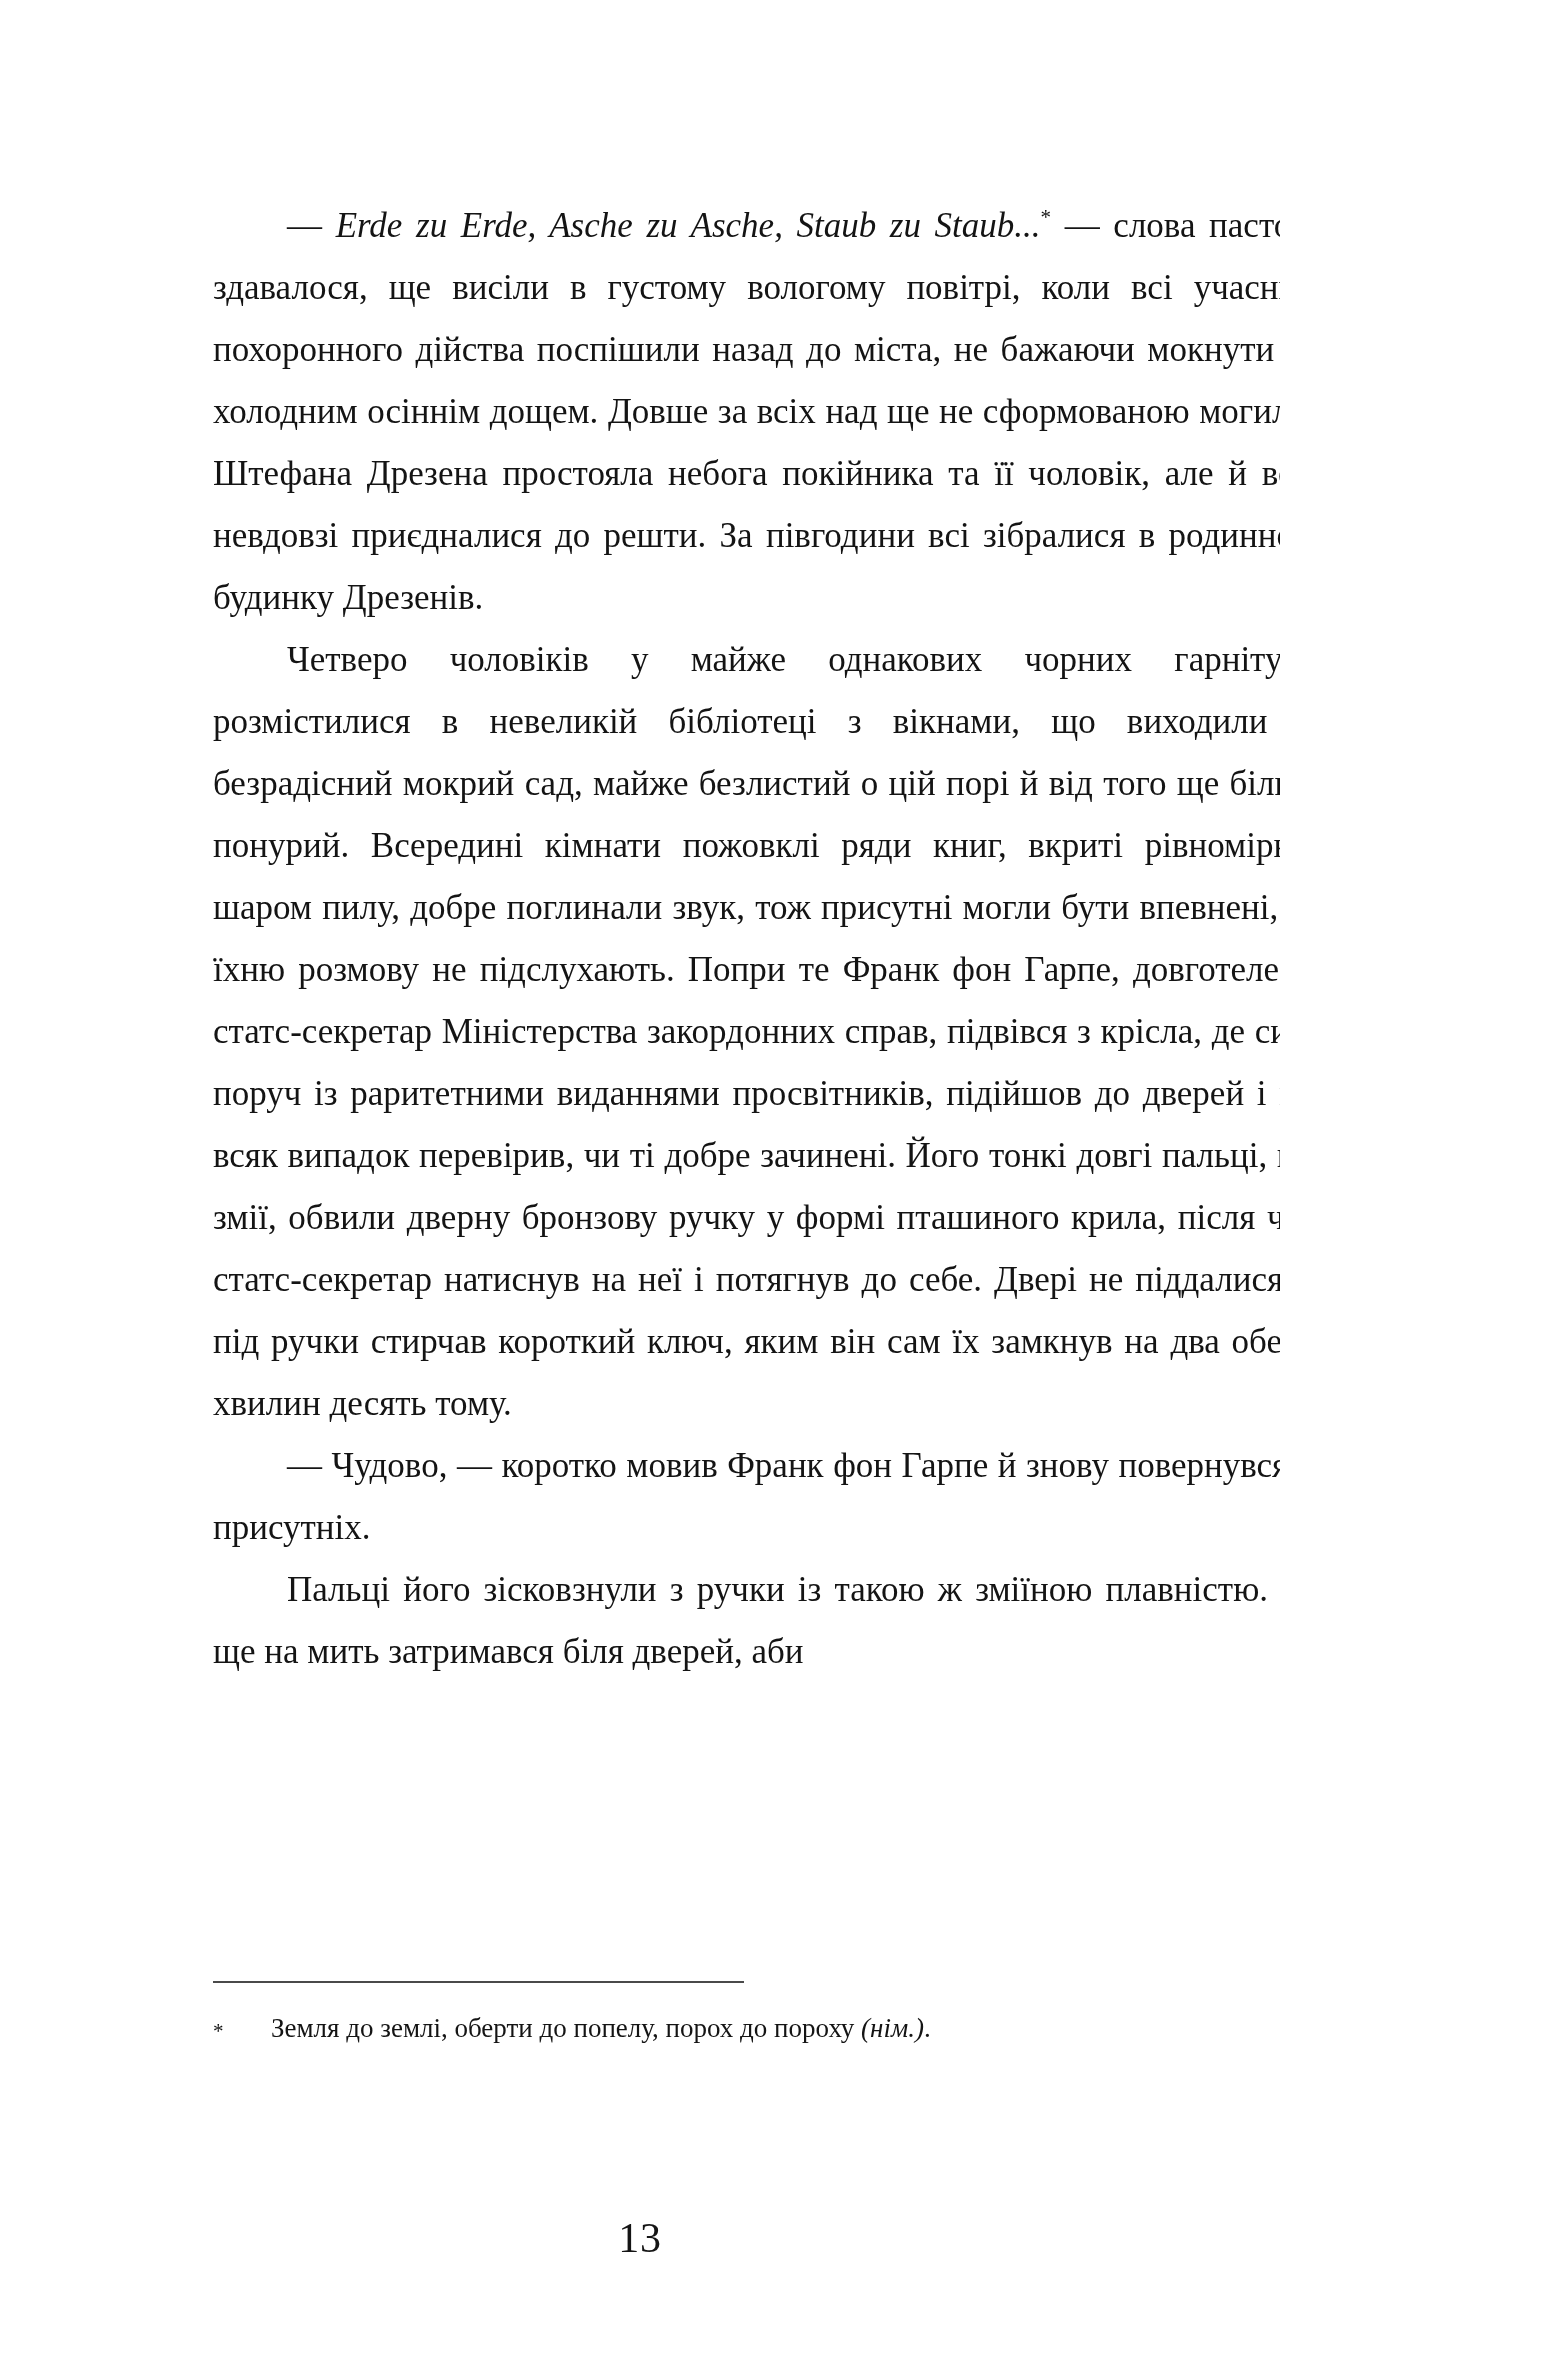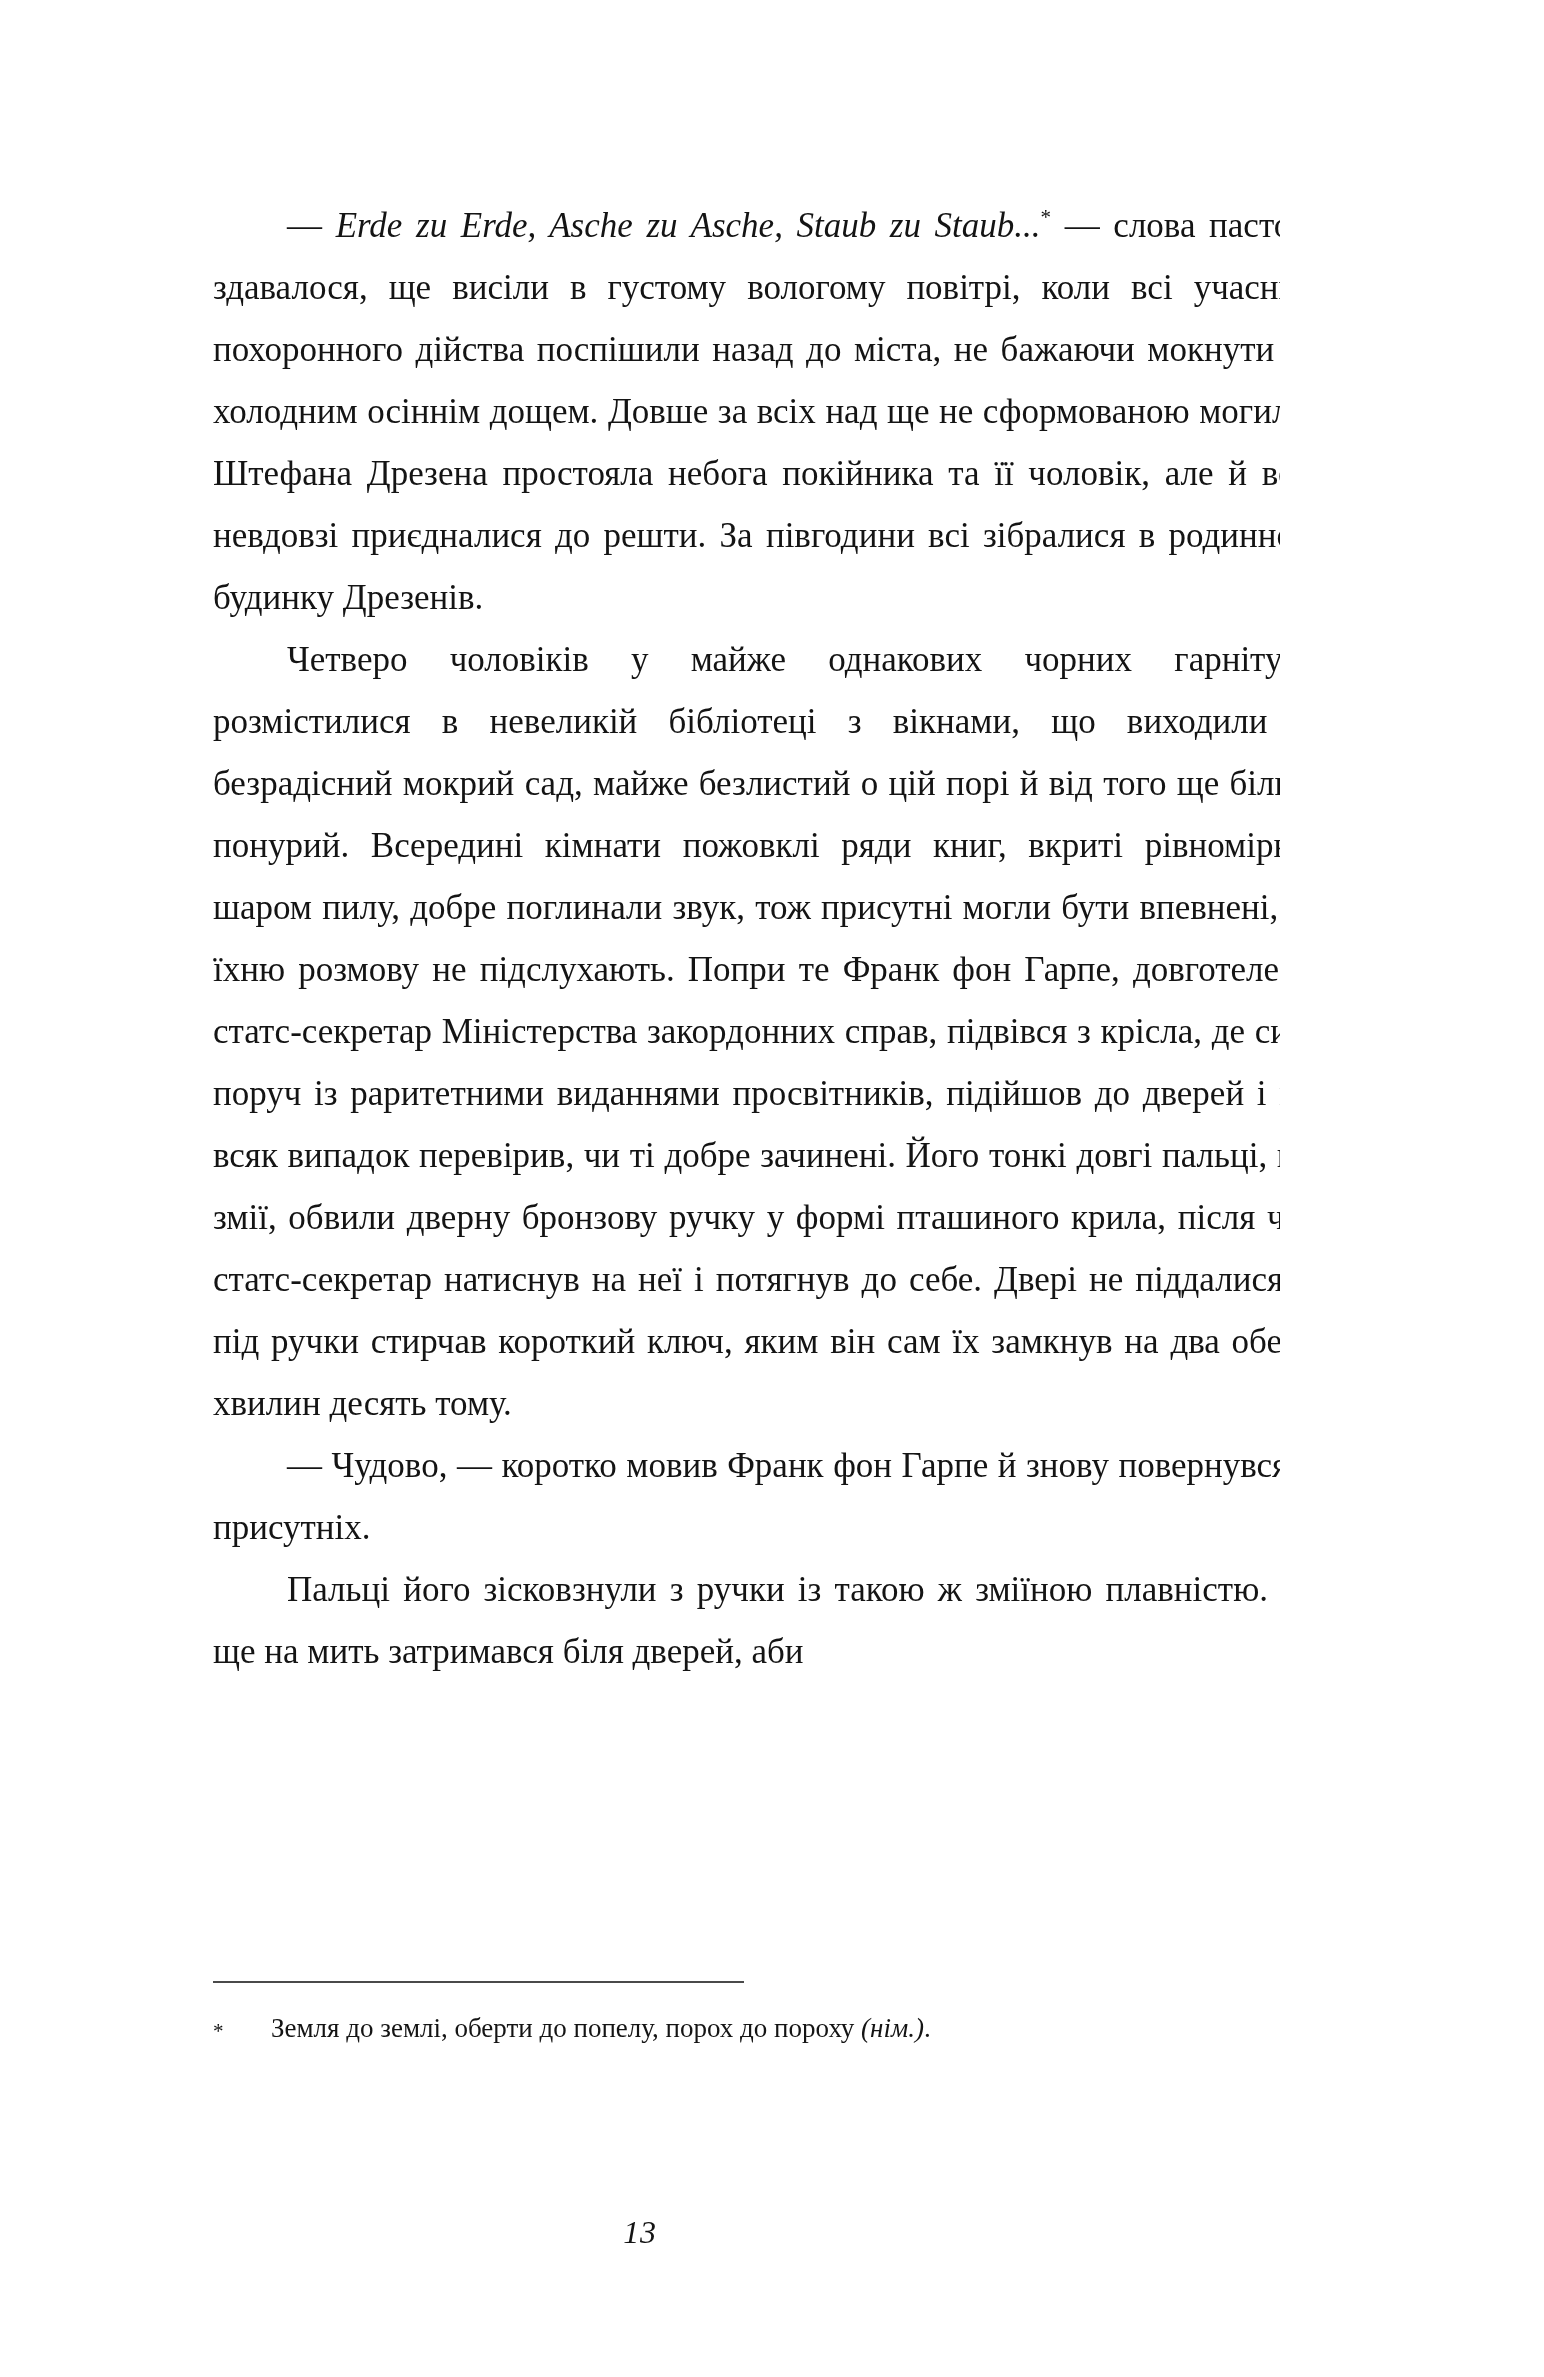--- a/index.html
+++ b/index.html
@@ -68,24 +68,23 @@
   .footnote .footnote-text em {
     font-style: italic;
     text-align: right;
   }
   .page-number {
     position: absolute;
     top: 2214px;
     left: 0;
     width: 100%;
     text-align: center;
-    font-size: 32px;
+    font-size: 42px;
     letter-spacing: 0.8px;
     color: #141414;
-    font-style: italic;
   }
 </style>
 </head>
 <body>
 
 <div class="page">
   <div class="text-block">
       <p class="para"><span>— </span><em>Erde zu Erde, Asche zu Asche, Staub zu Staub...</em><sup class="fn-mark">*</sup><span> — слова пастора, здавалося, ще висіли в густому вологому повітрі, коли всі учасники похоронного дійства поспішили назад до міста, не бажаючи мокнути під холодним осіннім дощем. Довше за всіх над ще не сформованою могилою Штефана Дрезена простояла небога покійника та її чоловік, але й вони невдовзі приєдналися до решти. За півгодини всі зібралися в родинному будинку Дрезенів.</span></p>
       <p class="para"><span>Четверо чоловіків у майже однакових чорних гарнітурах розмістилися в невеликій бібліотеці з вікнами, що виходили на безрадісний мокрий сад, майже безлистий о цій порі й від того ще більше понурий. Всередині кімнати пожовклі ряди книг, вкриті рівномірним шаром пилу, добре поглинали звук, тож присутні могли бути впевнені, що їхню розмову не підслухають. Попри те Франк фон Гарпе, довготелесий статс-секретар Міністерства закордонних справ, підвівся з крісла, де сидів поруч із раритетними виданнями просвітників, підійшов до дверей і про всяк випадок перевірив, чи ті добре зачинені. Його тонкі довгі пальці, мов змії, обвили дверну бронзову ручку у формі пташиного крила, після чого статс-секретар натиснув на неї і потягнув до себе. Двері не піддалися. З-під ручки стирчав короткий ключ, яким він сам їх замкнув на два оберти хвилин десять тому.</span></p>
       <p class="para"><span>— Чудово, — коротко мовив Франк фон Гарпе й знову повернувся до присутніх.</span></p>

